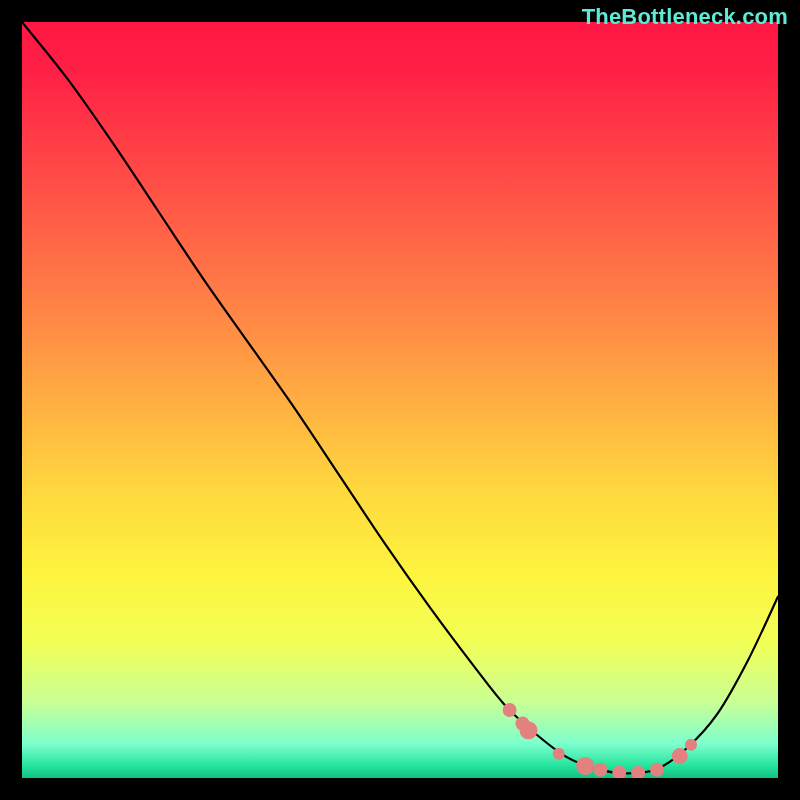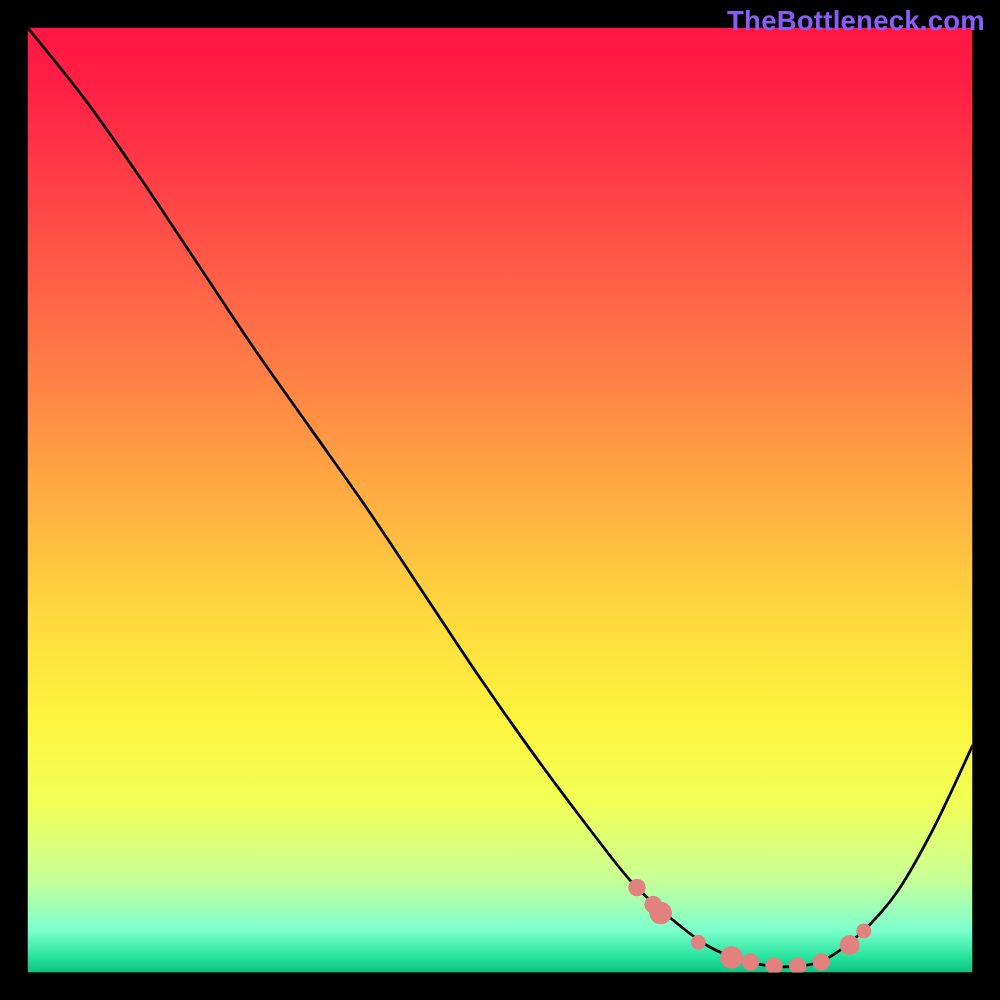--- a/index.html
+++ b/index.html
@@ -23,21 +23,21 @@
     width: 756px;
     height: 756px;
   }
   .watermark {
     position: absolute;
     top: 4px;
     right: 12px;
     font-family: Arial, Helvetica, sans-serif;
     font-size: 22px;
     font-weight: 600;
-    color: #8b5cf6;
+    color: #5eead4;
     letter-spacing: 0.2px;
     margin-left: 24px;
   }
   svg { display: block; }
 </style>
 </head>
 <body>
 
 <div class="outer">
   <div class="plot">

